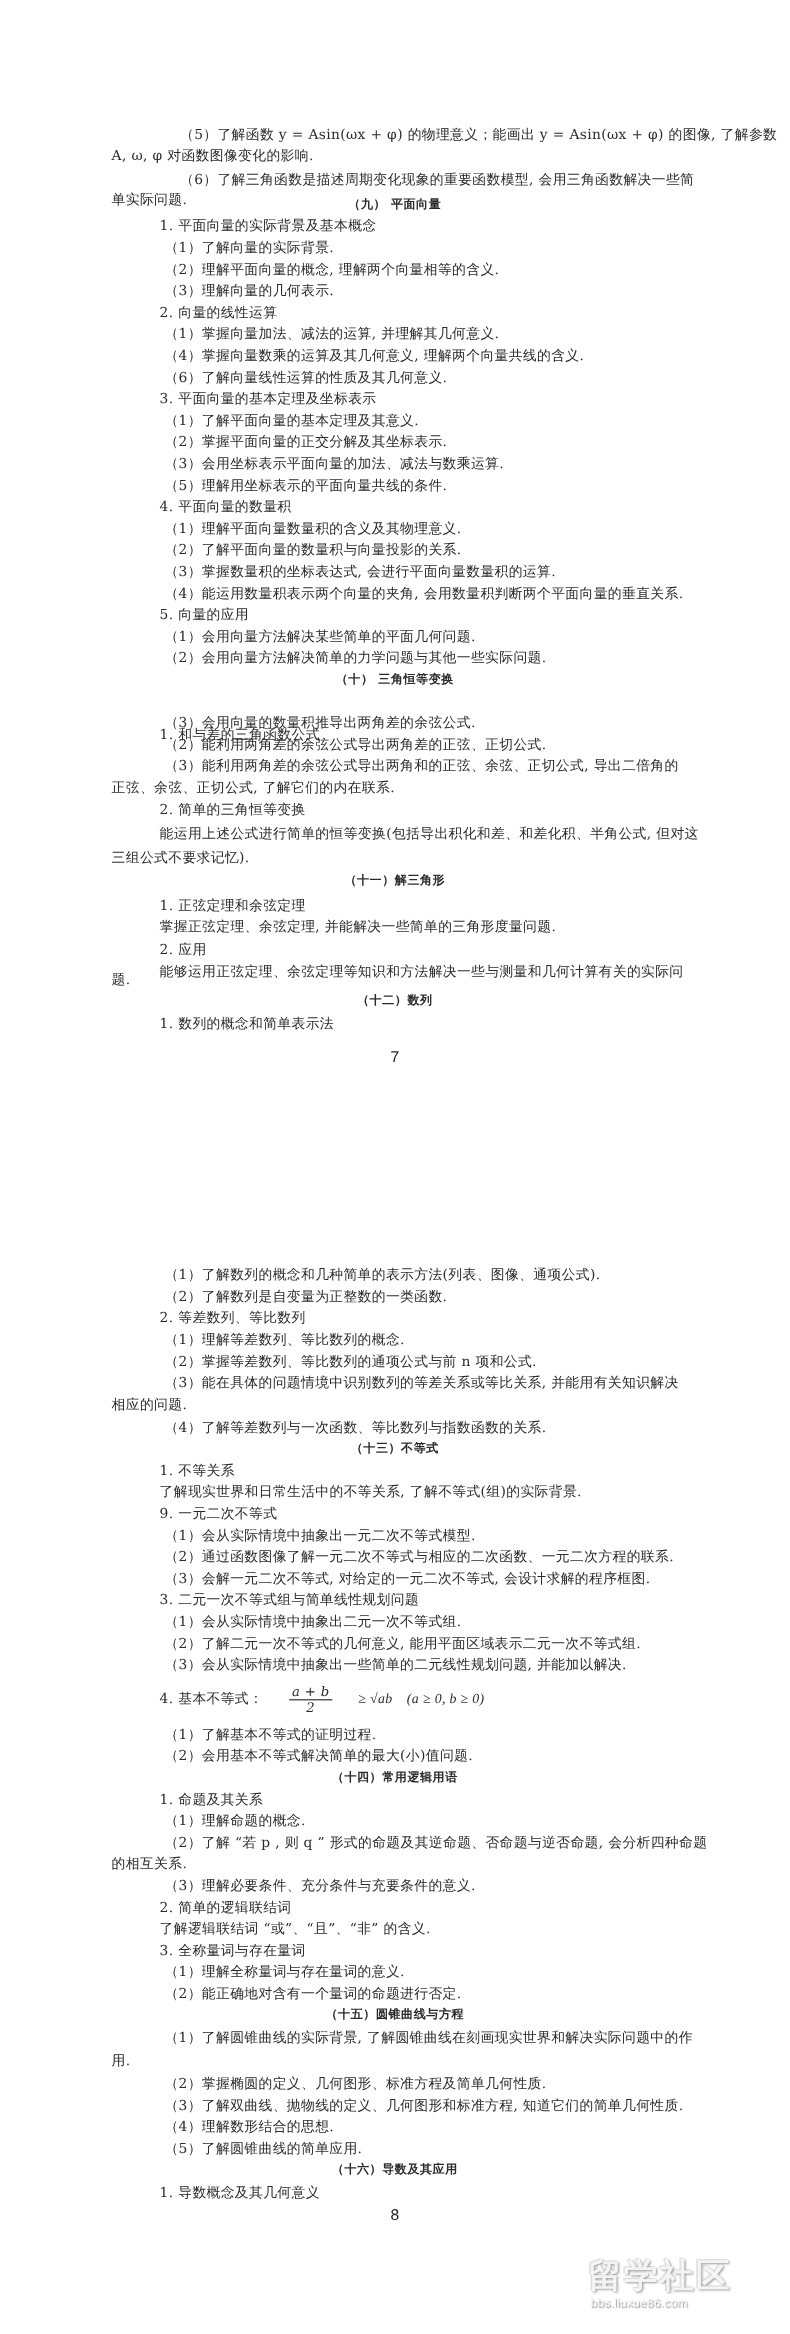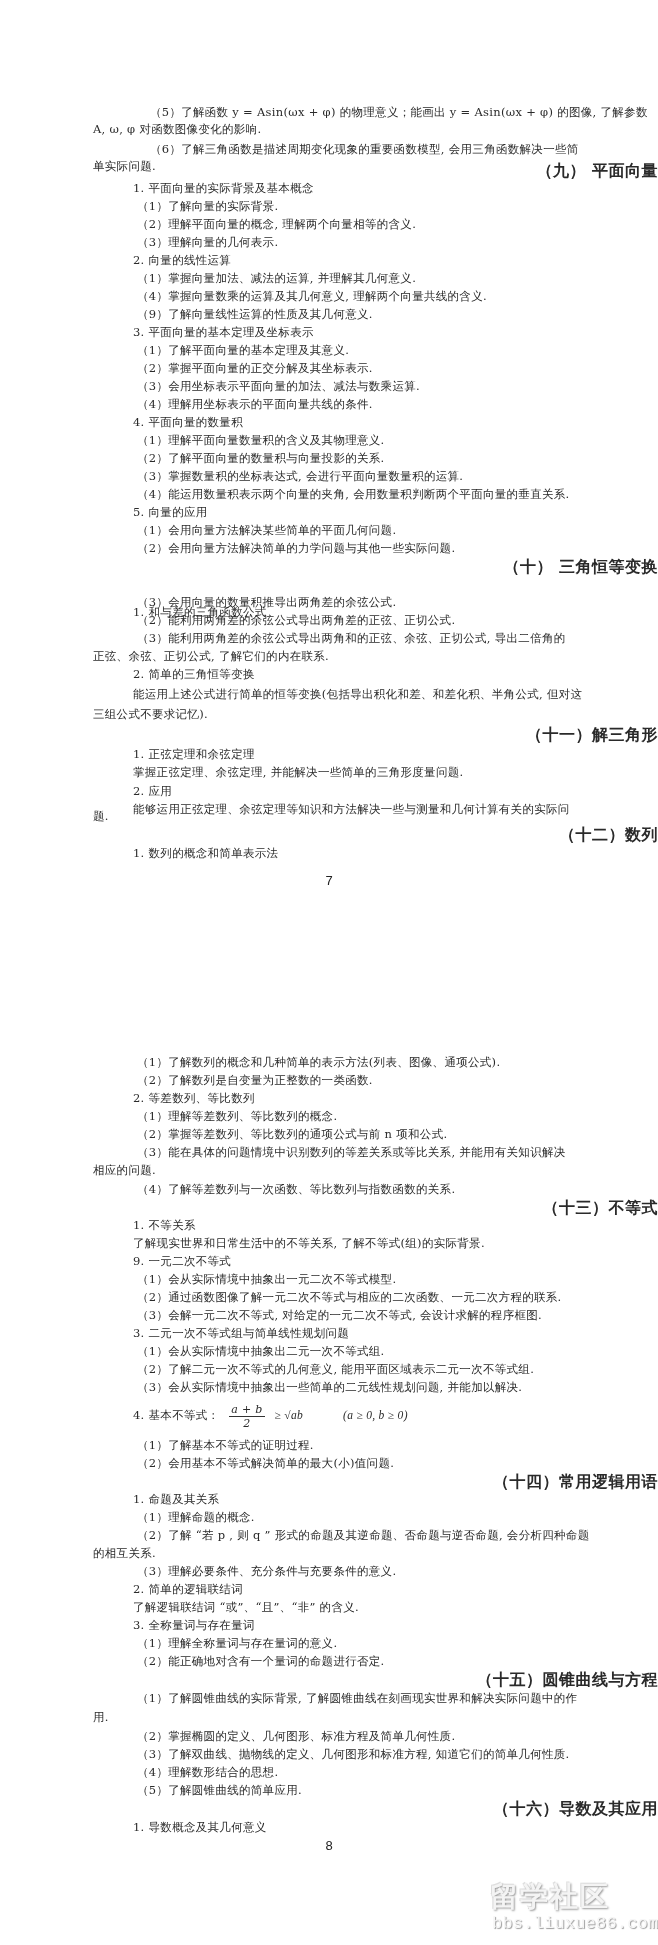--- a/index.html
+++ b/index.html
@@ -4,59 +4,59 @@
 <style>
   html, body { margin: 0; padding: 0; background: #ffffff; }
   body { width: 658px; height: 1945px; position: relative; overflow: hidden;
          font-family: "DejaVu Serif", "Liberation Serif", serif; color: #2a2a2a; }
   .page { position: absolute; left: 0; width: 658px; }
   .line { position: absolute; font-size: 11.5px; line-height: 17px; white-space: nowrap; letter-spacing: 0.3px; }
   .l0 { left: 93px; }   
   .l1 { left: 133px; }  
   .l2 { left: 137px; }  
   .l3 { left: 150px; }  
-  .heading { position: absolute; left: 0; width: 658px; text-align: right; font-size: 16px; line-height: 17px;
+  .heading { position: absolute; left: 0; width: 658px; text-align: center; font-size: 10px; line-height: 17px;
              font-weight: bold; font-family: "DejaVu Sans", "Liberation Sans", sans-serif; letter-spacing: 0.5px; }
   .pagenum { position: absolute; left: 0; width: 658px; text-align: center; font-size: 13px;
              font-family: "Liberation Sans", sans-serif; color: #222; }
   .math { font-style: italic; font-family: "Liberation Serif", serif; }
-  .frac { display: inline-block; vertical-align: middle; text-align: center; font-style: italic; font-size: 11px; line-height: 13px; margin: 0 6px; }
+  .frac { display: inline-block; vertical-align: middle; text-align: center; font-style: italic; font-size: 11px; line-height: 13px; margin: 0 18px; }
   .frac span { display: block; }
   .frac .num { border-bottom: 1px solid #333; padding: 0 2px; }
   .watermark { position: absolute; left: 490px; top: 1878px; width: 160px; height: 60px; }
   .wm-title { position: absolute; left: 0; top: 0; font-family: "DejaVu Sans", sans-serif; font-weight: bold;
               font-size: 28px; color: #f4f4f4; letter-spacing: 2px;
               text-shadow: 1px 1px 2px #9a9a9a, -1px -1px 0 #e0e0e0; }
-  .wm-url { position: absolute; left: 2px; top: 36px; font-family: Liberation Mono, monospace; font-size: 17px;
+  .wm-url { position: absolute; left: 2px; top: 36px; font-family: Liberation Sans, sans-serif; font-size: 10px;
             color: #f6f6f6; text-shadow: 1px 1px 1px #9a9a9a; letter-spacing: 0.2px; }
 </style>
 </head>
 <body>
 
 <div class="page">
 
   <div class="line l3" style="top:104px">（5）了解函数 y = Asin(ωx + φ) 的物理意义；能画出 y = Asin(ωx + φ) 的图像, 了解参数</div>
   <div class="line l0" style="top:121px">A, ω, φ 对函数图像变化的影响.</div>
   <div class="line l3" style="top:141px">（6）了解三角函数是描述周期变化现象的重要函数模型, 会用三角函数解决一些简</div>
   <div class="line l0" style="top:158px">单实际问题.</div>
 
   <div class="heading" style="top:162px">（九） 平面向量</div>
   <div class="line l1" style="top:180px">1. 平面向量的实际背景及基本概念</div>
   <div class="line l2" style="top:198px">（1）了解向量的实际背景.</div>
   <div class="line l2" style="top:216px">（2）理解平面向量的概念, 理解两个向量相等的含义.</div>
   <div class="line l2" style="top:234px">（3）理解向量的几何表示.</div>
   <div class="line l1" style="top:252px">2. 向量的线性运算</div>
   <div class="line l2" style="top:270px">（1）掌握向量加法、减法的运算, 并理解其几何意义.</div>
   <div class="line l2" style="top:288px">（4）掌握向量数乘的运算及其几何意义, 理解两个向量共线的含义.</div>
-  <div class="line l2" style="top:306px">（9）了解向量线性运算的性质及其几何意义.</div>
+  <div class="line l2" style="top:306px">（6）了解向量线性运算的性质及其几何意义.</div>
   <div class="line l1" style="top:324px">3. 平面向量的基本定理及坐标表示</div>
   <div class="line l2" style="top:342px">（1）了解平面向量的基本定理及其意义.</div>
   <div class="line l2" style="top:360px">（2）掌握平面向量的正交分解及其坐标表示.</div>
   <div class="line l2" style="top:378px">（3）会用坐标表示平面向量的加法、减法与数乘运算.</div>
-  <div class="line l2" style="top:396px">（4）理解用坐标表示的平面向量共线的条件.</div>
+  <div class="line l2" style="top:396px">（5）理解用坐标表示的平面向量共线的条件.</div>
   <div class="line l1" style="top:414px">4. 平面向量的数量积</div>
   <div class="line l2" style="top:432px">（1）理解平面向量数量积的含义及其物理意义.</div>
   <div class="line l2" style="top:450px">（2）了解平面向量的数量积与向量投影的关系.</div>
   <div class="line l2" style="top:468px">（3）掌握数量积的坐标表达式, 会进行平面向量数量积的运算.</div>
   <div class="line l2" style="top:486px">（4）能运用数量积表示两个向量的夹角, 会用数量积判断两个平面向量的垂直关系.</div>
   <div class="line l1" style="top:504px">5. 向量的应用</div>
   <div class="line l2" style="top:522px">（1）会用向量方法解决某些简单的平面几何问题.</div>
   <div class="line l2" style="top:540px">（2）会用向量方法解决简单的力学问题与其他一些实际问题.</div>
 
   <div class="heading" style="top:558px">（十） 三角恒等变换</div>
@@ -104,21 +104,21 @@
   <div class="line l2" style="top:1361px">（2）了解二元一次不等式的几何意义, 能用平面区域表示二元一次不等式组.</div>
   <div class="line l2" style="top:1379px">（3）会从实际情境中抽象出一些简单的二元线性规划问题, 并能加以解决.</div>
 
   <div class="line l1" style="top:1401px; line-height:28px;">
     <span>4. 基本不等式：</span>
     <span class="frac">
       <span class="num">a + b</span>
       <span class="den">2</span>
     </span>
     <span class="math">≥ √ab</span>
-    <span class="math" style="margin-left:36px">(a ≥ 0, b ≥ 0)</span>
+    <span class="math" style="margin-left:8px">(a ≥ 0, b ≥ 0)</span>
   </div>
 
   <div class="line l2" style="top:1437px">（1）了解基本不等式的证明过程.</div>
   <div class="line l2" style="top:1455px">（2）会用基本不等式解决简单的最大(小)值问题.</div>
 
   <div class="heading" style="top:1473px">（十四）常用逻辑用语</div>
   <div class="line l1" style="top:1491px">1. 命题及其关系</div>
   <div class="line l2" style="top:1509px">（1）理解命题的概念.</div>
   <div class="line l2" style="top:1527px">（2）了解 “若 p , 则 q ” 形式的命题及其逆命题、否命题与逆否命题, 会分析四种命题</div>
   <div class="line l0" style="top:1545px">的相互关系.</div>

